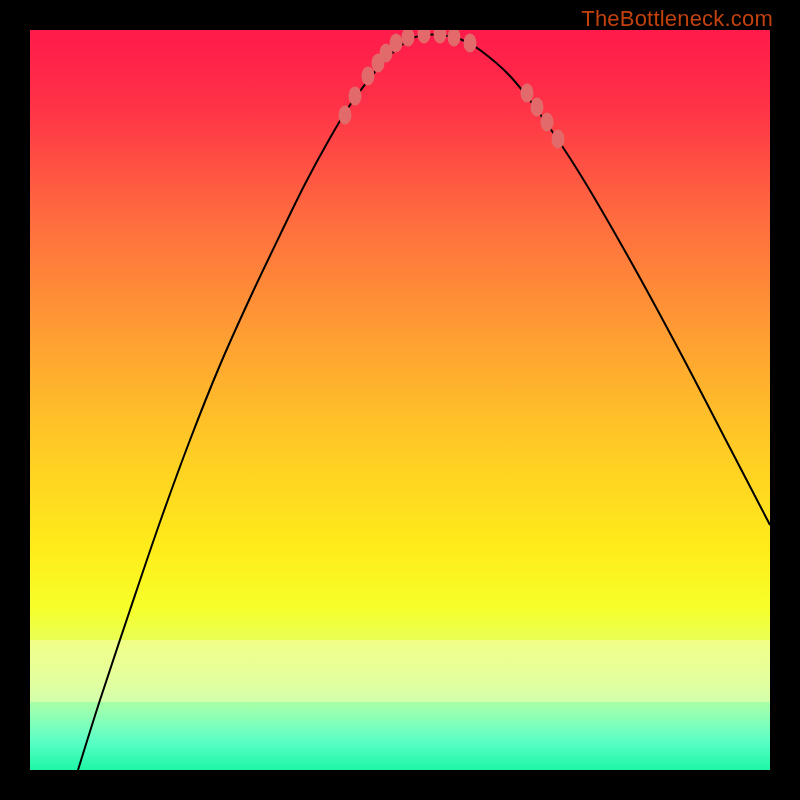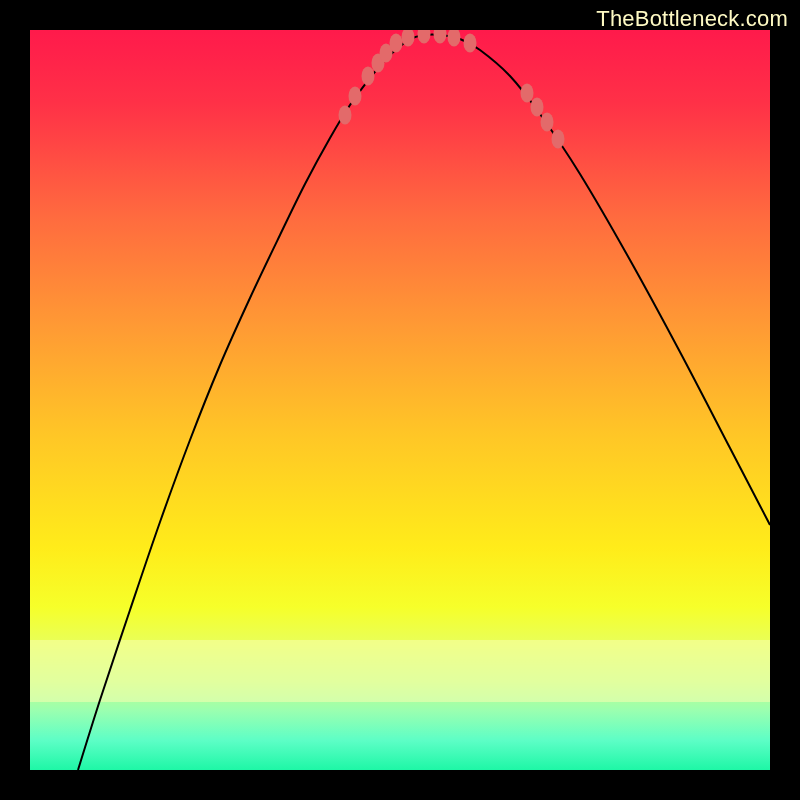--- a/index.html
+++ b/index.html
@@ -37,22 +37,22 @@
   .curve-svg {
     position: absolute;
     left: 0;
     top: 0;
     width: 100%;
     height: 100%;
   }
   .watermark {
     position: absolute;
     top: 6px;
-    right: 12px;
-    color: #fef9c3;
+    right: 27px;
+    color: #c2410c;
     font-size: 22px;
     letter-spacing: 0.2px;
     font-weight: 500;
   }
 </style>
 </head>
 <body>
 
 <div class="frame">
 

